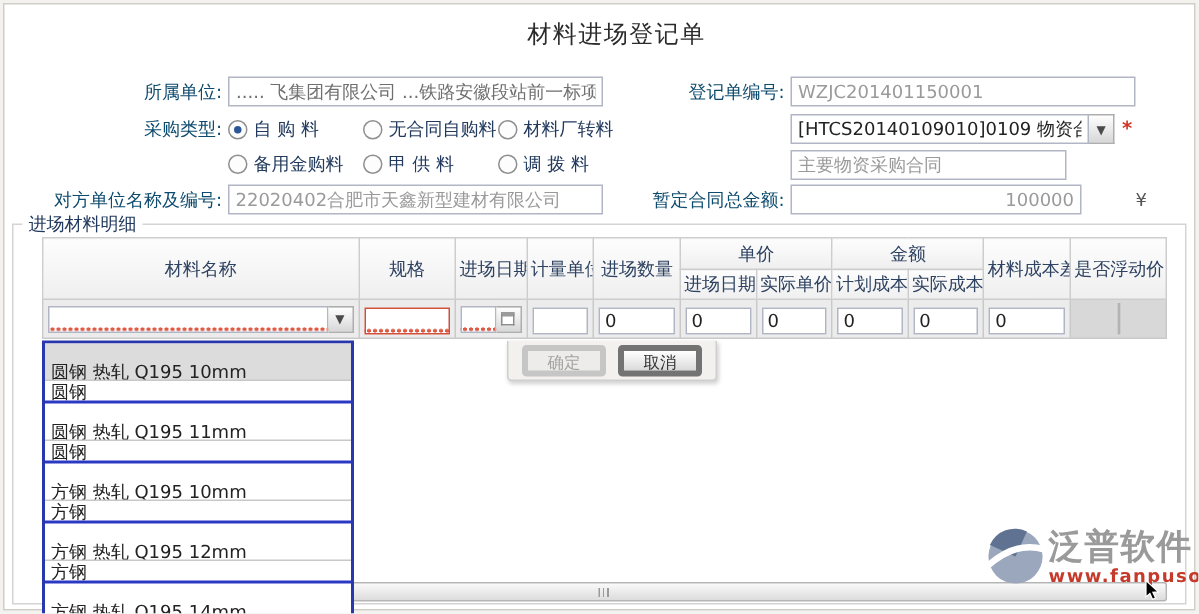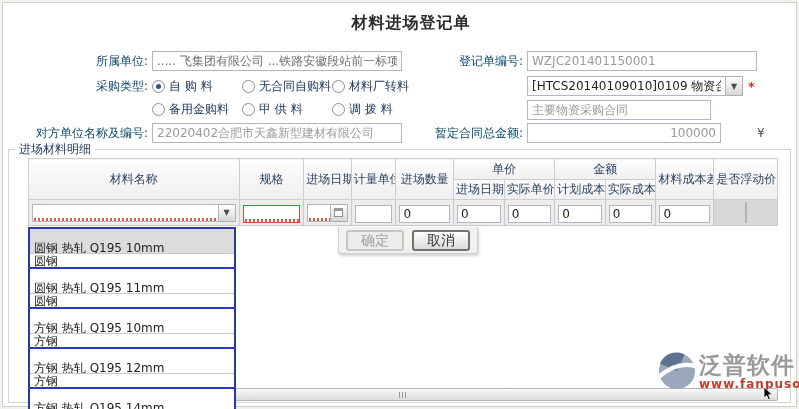--- a/index.html
+++ b/index.html
@@ -1,21 +1,21 @@
 <!DOCTYPE html>
 <html><head>
 <meta charset="utf-8">
 <style>
   * { margin:0; padding:0; box-sizing:border-box; }
   body { font-family:"DejaVu Sans","Liberation Sans",sans-serif; background:#e9e8e3; }
   .screen { position:relative; width:799px; height:409px; background:#f3f2ee; overflow:hidden; }
   .panel { position:absolute; left:2px; top:2px; right:2px; bottom:2px; background:#fff; border:1px solid #cfcec7; }
 
   .page-title { position:absolute; left:0; right:0; top:13px; text-align:center;
-    font-size:16px; font-weight:bold; color:#2b2b2b; letter-spacing:1px;padding-left:23px; }
+    font-size:16px; font-weight:normal; color:#2b2b2b; letter-spacing:1px;padding-left:23px; }
 
   .lbl { position:absolute; font-size:12px; color:#0c4a6e; text-align:right; height:20px; line-height:20px; white-space:nowrap; }
   .ipt { position:absolute; height:20px; border:1px solid #b2b6c4; background:#fff;
     font-family:inherit; font-size:12px; padding:1px 4px; color:#222; }
   .ro { color:#9a9a9a; }
   .dim { color:#6f6f6f; }
   .tr { text-align:right; }
 
   .combo-abs { position:absolute; display:flex; height:20px; }
   .combo-abs input { flex:1; border:1px solid #b2b6c4; font-family:inherit; font-size:12px; padding:1px 4px; color:#222; min-width:0; }
@@ -47,21 +47,21 @@
   .cell-combo { display:flex; height:18px; }
   .cell-combo input { flex:1; min-width:0; height:18px; border:1px solid #b2b6c4; font-family:inherit; font-size:12px; padding:0 3px; }
   .cell-combo .trigger { height:18px; }
   .date-icon { width:9px; height:9px; background:#fff; border:1px solid #8d8d8d; border-top:3px solid #9a9a9a; }
   .cb-cell { background:#d8d8d8 !important; text-align:center; }
   .cb { width:13px; height:13px; background:#f1f1f1; border:1px solid #b3b3b3; margin:0 auto; }
 
   .editor { position:absolute; left:338px; top:227px; width:140px; height:27px; background:#f2f1ee;
     border:1px solid #cfcfcf; border-top:none; border-radius:0 0 3px 3px;
     box-shadow:1px 2px 3px rgba(0,0,0,0.18); display:flex; align-items:center; justify-content:center; gap:8px; z-index:5; }
-  .btn { height:21px; padding:0 13px; font-size:14px; font-family:Liberation Mono, monospace; border:2px solid #737373; border-radius:3px;
+  .btn { height:21px; padding:0 13px; font-size:11px; font-family:Liberation Mono, monospace; border:4px solid #737373; border-radius:3px;
     background:linear-gradient(#ffffff,#dadada); color:#333; cursor:pointer; }
   .btn.disabled { color:#a3a3a3; border-color:#c6c6c6; background:#edecea; }
 
   .dd { position:absolute; left:28px; top:227px; width:208px; background:#fff; border:2px solid #2a38ae; z-index:10; }
   .dd-name { height:15px; line-height:14px; font-size:12px; color:#222; padding:12px 4px; border-bottom:1px solid #c8c8c8; white-space:nowrap; overflow:hidden; cursor:pointer; }
   .dd-name[data-hl="true"] { background:#dcdcdc; }
   .dd-cat { height:15px; line-height:14px; font-size:12px; color:#222; padding:0 4px; border-bottom:2px solid #2a38c4; white-space:nowrap; cursor:pointer; }
   .dd-group:last-child .dd-cat { border-bottom:1px solid #2a38c4; }
 
   .hscroll { position:absolute; left:28px; top:388px; width:750px; height:13px;

